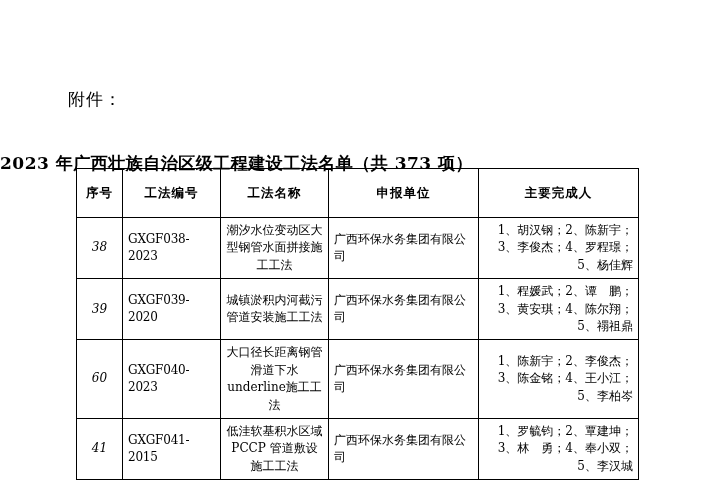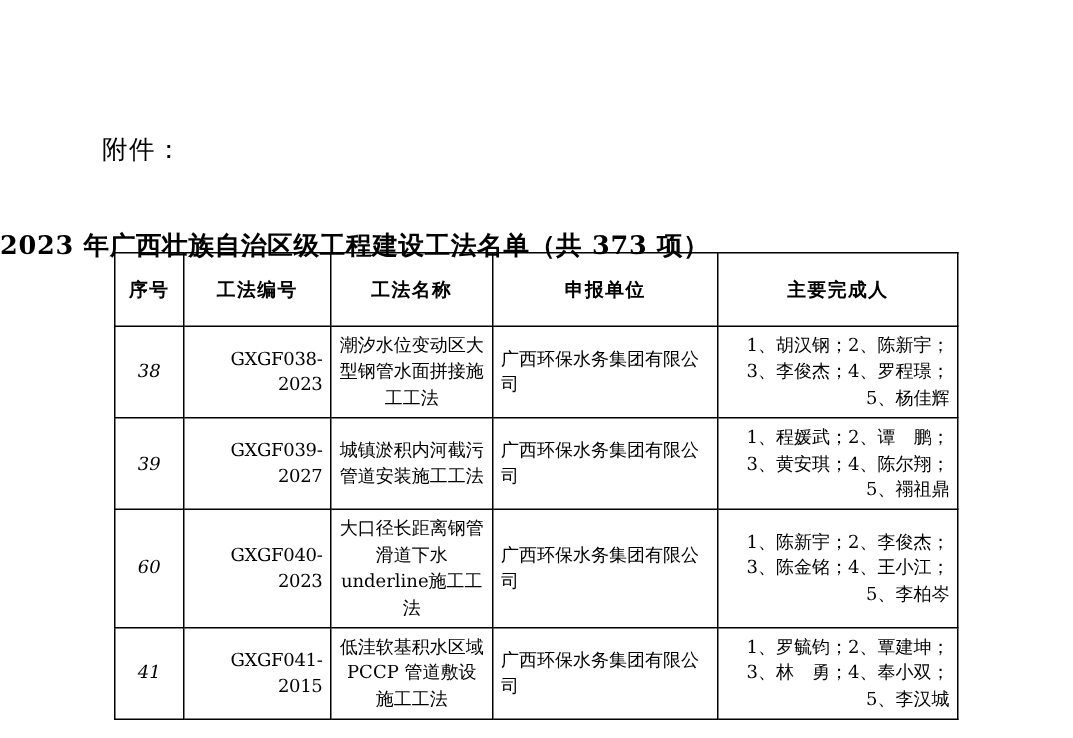--- a/index.html
+++ b/index.html
@@ -78,21 +78,21 @@
   col.c-name { width: 108px; }
   col.c-org { width: 150px; }
   col.c-people { width: 160px; }
 
   td.seq {
     text-align: center;
     font-size: 12.5px;
     font-style: italic;
   }
   td.code {
-    text-align: right;
+    text-align: left;
     font-size: 11.5px;
     letter-spacing: -0.2px;
   }
   td.name {
     text-align: center;
     font-size: 12px;
   }
   td.org {
     text-align: left;
     font-size: 12px;
@@ -132,21 +132,21 @@
       <tbody>
         <tr>
           <td class="seq">38</td>
           <td class="code">GXGF038-2023</td>
           <td class="name">潮汐水位变动区大型钢管水面拼接施工工法</td>
           <td class="org">广西环保水务集团有限公司</td>
           <td class="people">1、胡汉钢；2、陈新宇；3、李俊杰；4、罗程璟；5、杨佳辉</td>
         </tr>
         <tr>
           <td class="seq">39</td>
-          <td class="code">GXGF039-2027</td>
+          <td class="code">GXGF039-2020</td>
           <td class="name">城镇淤积内河截污管道安装施工工法</td>
           <td class="org">广西环保水务集团有限公司</td>
           <td class="people">1、程媛武；2、谭　鹏；3、黄安琪；4、陈尔翔；5、禤祖鼎</td>
         </tr>
         <tr>
           <td class="seq">60</td>
           <td class="code">GXGF040-2023</td>
           <td class="name">大口径长距离钢管滑道下水underline施工工法</td>
           <td class="org">广西环保水务集团有限公司</td>
           <td class="people">1、陈新宇；2、李俊杰；3、陈金铭；4、王小江；5、李柏岑</td>

